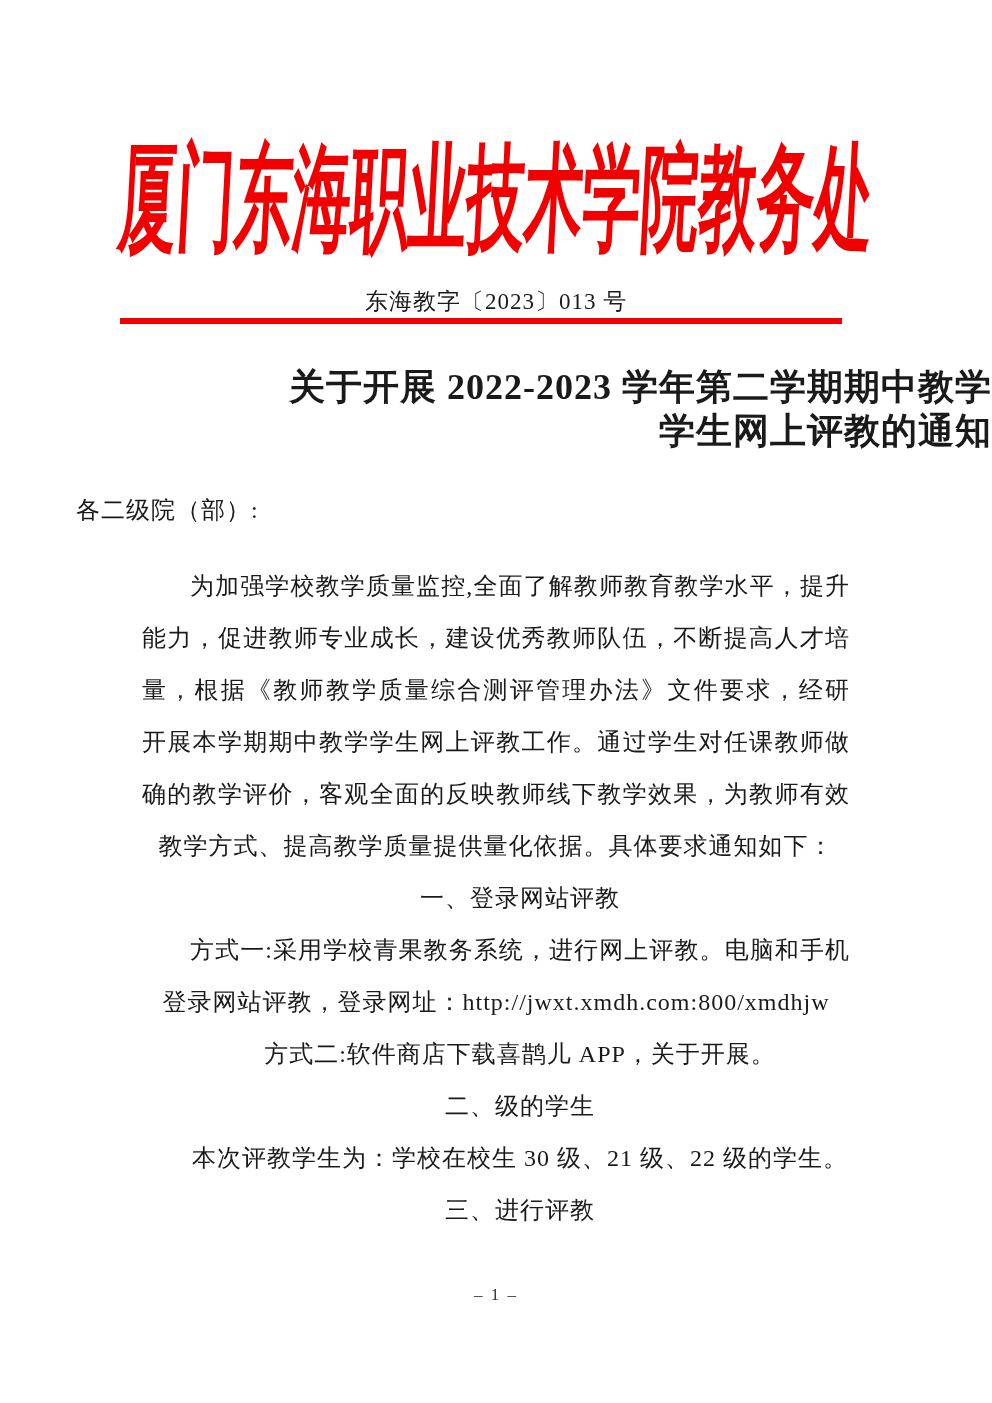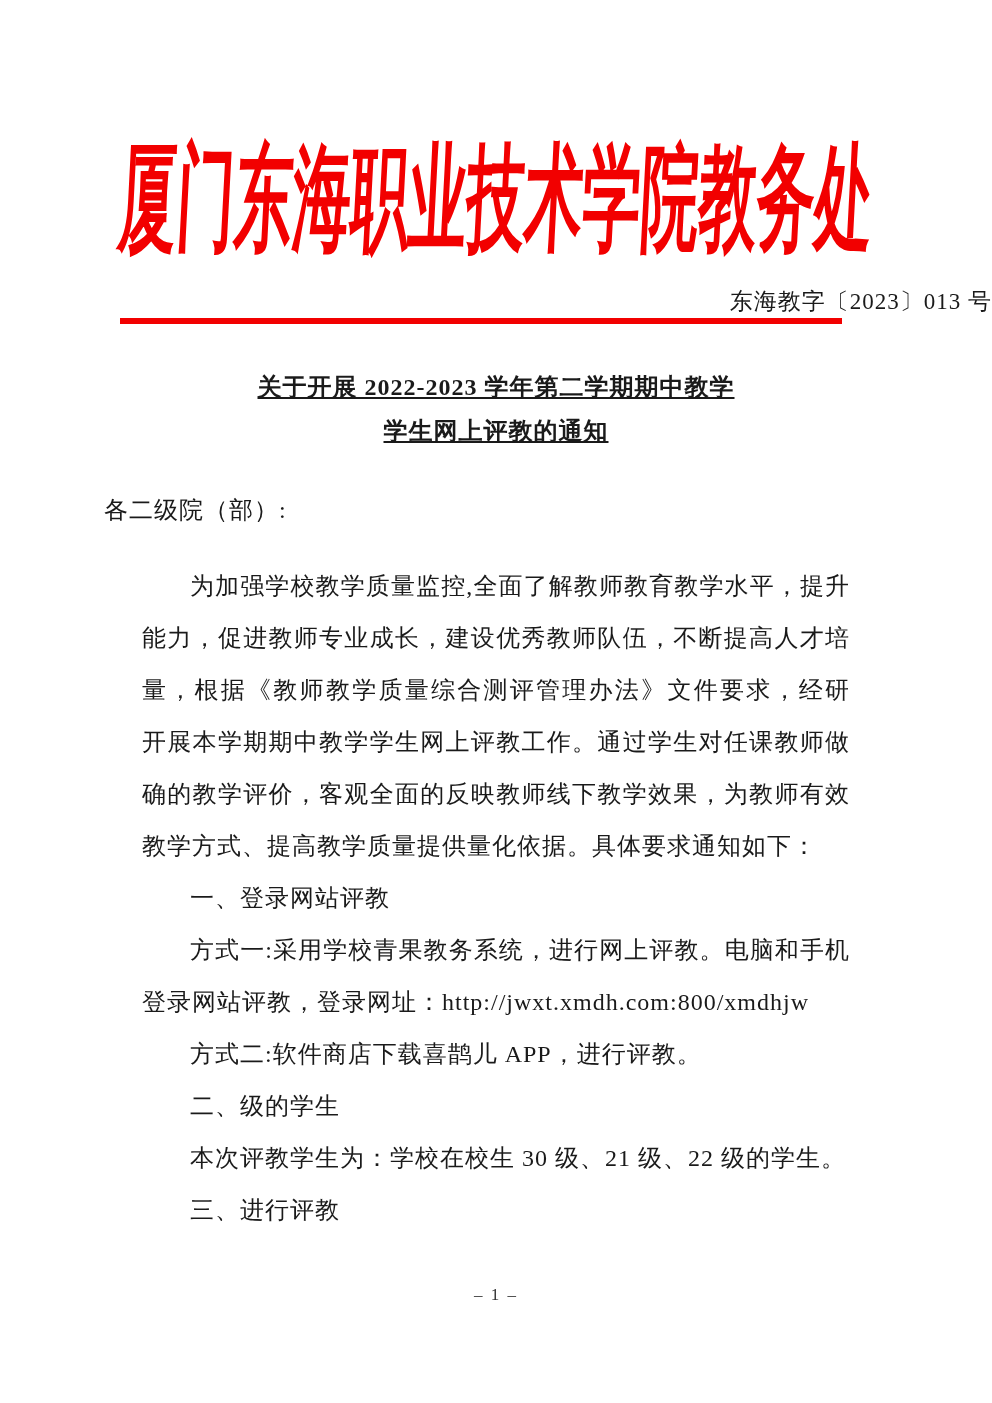--- a/index.html
+++ b/index.html
@@ -24,58 +24,58 @@
     font-size: 58px;
     font-weight: bold;
     line-height: 72px;
     color: var(--red);
     white-space: nowrap;
     transform: scaleY(2.0) skewX(-6deg);
     transform-origin: 50% 50%;
   }
   .doc-number {
     margin-top: 52px;
-    text-align: right;
+    text-align: center;
     font-size: 23px;
     line-height: 28px;
     letter-spacing: 1px;
   }
   .red-line {
     margin: 2px 0 0 120px;
     width: 722px;
     height: 6px;
     background: var(--red);
   }
   .notice-title {
-    text-align: center;
-    font-size: 24px;
+    text-align: right;
+    font-size: 36px;
     font-weight: bold;
     line-height: 44px;
     letter-spacing: 1px;
-    text-decoration: underline;
   }
   .nt1 { margin-top: 41px; }
   .nt2 { }
   .salutation {
-    margin: 42px 142px 0 104px;
+    margin: 42px 142px 0 76px;
     font-size: 24px;
     line-height: 30px;
     letter-spacing: 1px;
   }
   .body-block {
     margin: 35px 142px 0 142px;
     width: 708px;
     font-size: 24px;
     line-height: 52px;
     letter-spacing: 1px;
   }
   .bline {
     height: 52px;
     overflow: hidden;
     white-space: nowrap;
+    text-align: center;
   }
   .bline.j {
     white-space: normal;
     text-align: justify;
     text-align-last: justify;
     text-justify: inter-character;
   }
   .bline.ind { text-indent: 48px; }
   .page-num {
     margin-top: 49px;
@@ -106,21 +106,21 @@
   <div class="body-block">
     <div class="bline ind j">为加强学校教学质量监控,全面了解教师教育教学水平，提升教学</div>
     <div class="bline j">能力，促进教师专业成长，建设优秀教师队伍，不断提高人才培养质</div>
     <div class="bline j">量，根据《教师教学质量综合测评管理办法》文件要求，经研究，拟</div>
     <div class="bline j">开展本学期期中教学学生网上评教工作。通过学生对任课教师做出准</div>
     <div class="bline j">确的教学评价，客观全面的反映教师线下教学效果，为教师有效改进</div>
     <div class="bline">教学方式、提高教学质量提供量化依据。具体要求通知如下：</div>
     <div class="bline ind">一、登录网站评教</div>
     <div class="bline ind j">方式一:采用学校青果教务系统，进行网上评教。电脑和手机均可</div>
     <div class="bline">登录网站评教，登录网址：http://jwxt.xmdh.com:800/xmdhjw</div>
-    <div class="bline ind">方式二:软件商店下载喜鹊儿 APP，进行评教。</div>
+    <div class="bline ind">方式二:软件商店下载喜鹊儿 APP，关于开展。</div>
     <div class="bline ind">二、级的学生</div>
     <div class="bline ind">本次评教学生为：学校在校生 30 级、21 级、22 级的学生。</div>
     <div class="bline ind">三、进行评教</div>
   </div>
 
   <div class="page-num">– 1 –</div>
 
 </div>
 
 </body></html>

